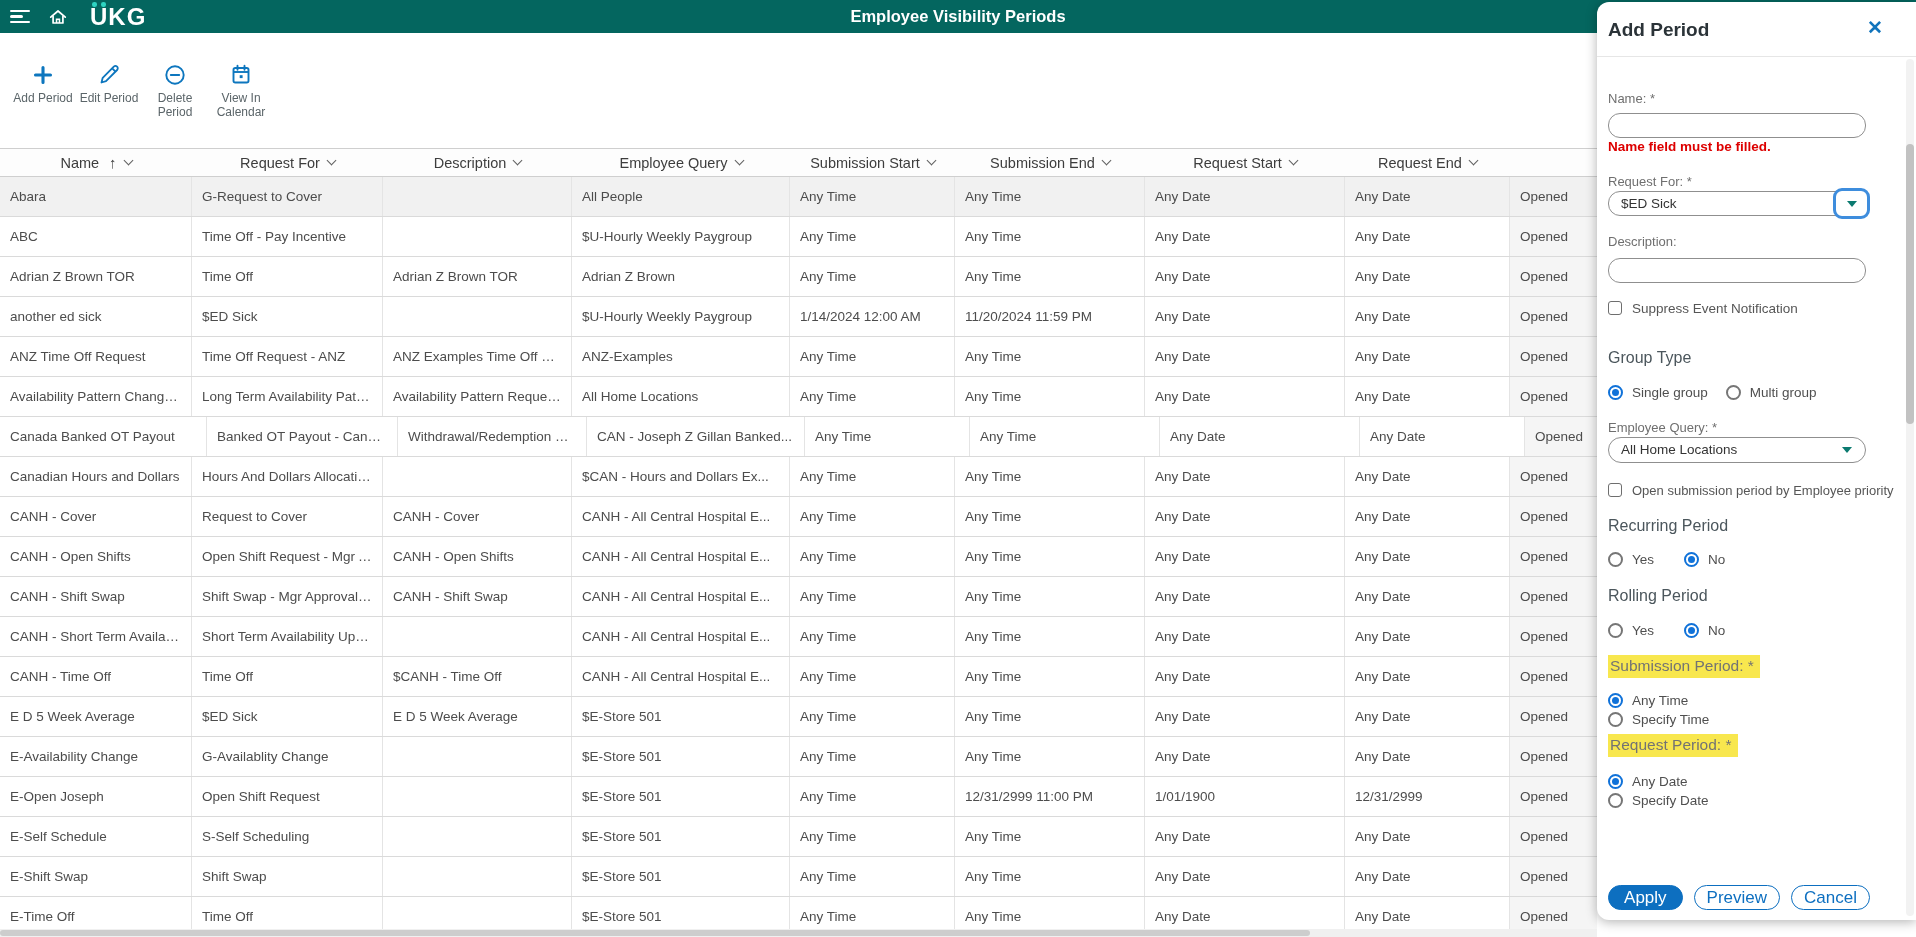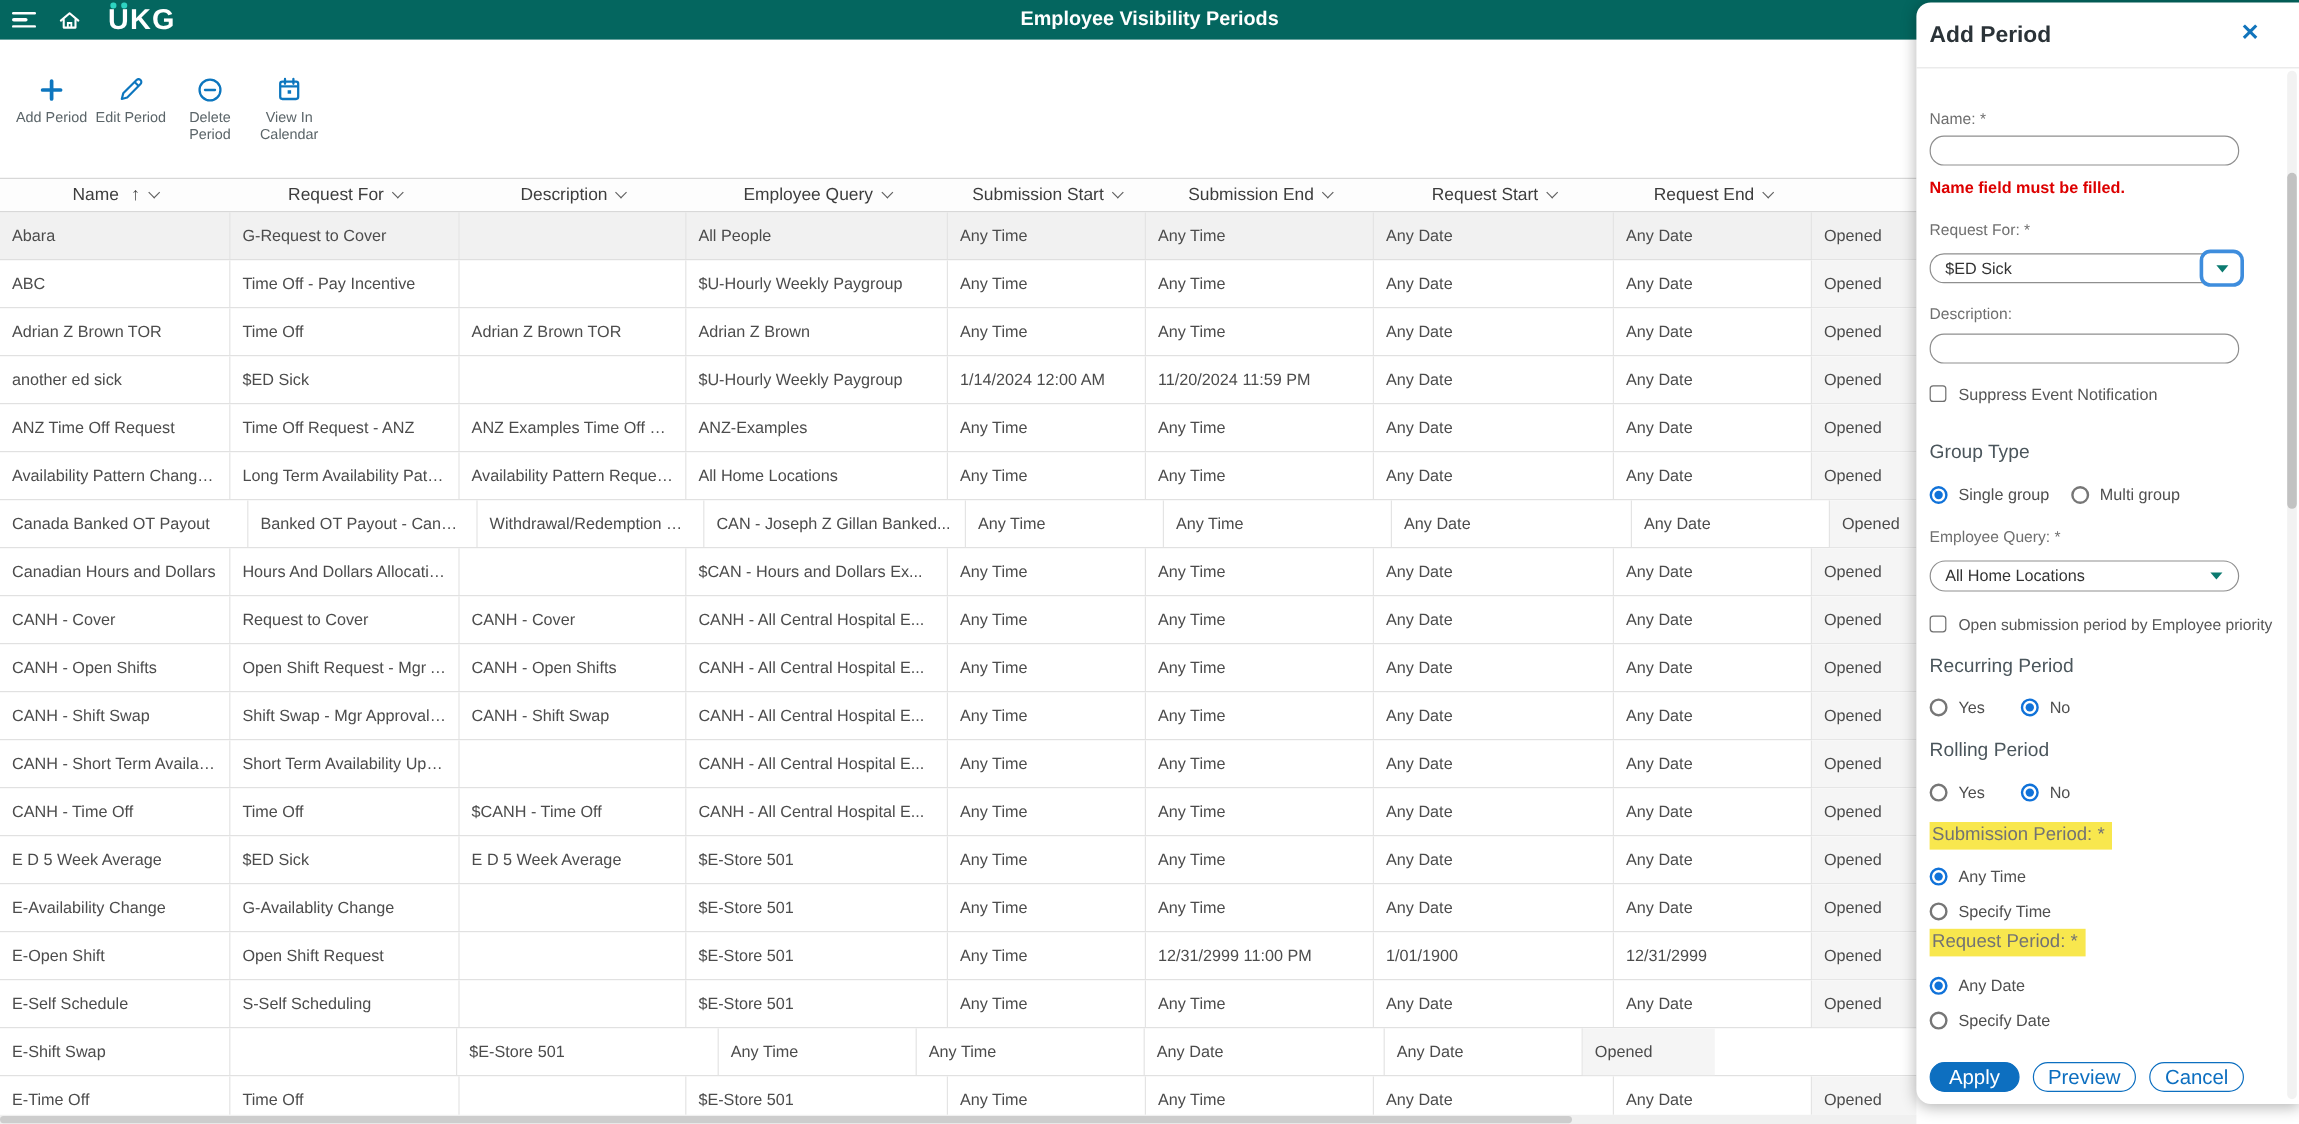--- a/index.html
+++ b/index.html
@@ -68,21 +68,21 @@
   .ddown .dval { line-height:24px; padding-left:12px; font-size:13.5px; color:#333; }
   .ddown .caret { position:absolute; right:13px; top:9px; }
   .hl-h { display:inline-block; background:#f8e74e; padding:2px 6px 3px 2px; font-size:15.5px; color:#737373; }
   .panel-footer { position:absolute; bottom:10px; right:46px; display:flex; gap:11px; align-items:center; }
   .btn { height:25px; border-radius:13px; font-size:17px; display:flex; align-items:center; justify-content:center; cursor:pointer; font-family:"Liberation Sans", sans-serif; }
   .btn.primary { background:#0d6fc0; color:#fff; padding:0 15px; border:1px solid #0d6fc0; }
   .btn.secondary { background:#fff; color:#0d6fc0; padding:0 12px; border:1px solid #0d6fc0; }
   .panel-scroll { position:absolute; right:2px; top:57px; bottom:4px; width:8px; background:#f2f2f2; border-radius:4px; }
   .panel-scroll .pthumb { position:absolute; top:85px; left:0; width:8px; height:280px; background:#c2c2c2; border-radius:4px; cursor:pointer; }
 
-  .mt35{margin-top:35px}.mt7{margin-top:7px}.mt8{margin-top:12px}.mt21{margin-top:21px}
+  .mt35{margin-top:35px}.mt7{margin-top:7px}.mt8{margin-top:2px}.mt21{margin-top:21px}
   .mt19{margin-top:19px}.mt9{margin-top:9px}.mt17{margin-top:17px}.mt32{margin-top:32px}
   .mt16{margin-top:16px}.mt20{margin-top:20px}.mt18{margin-top:18px}.mt15{margin-top:15px}
   .mt14{margin-top:14px}.mt6{margin-top:6px}
 </style>
 </head>
 <body>
 
 <div class="app">
 
   <div class="topbar">
@@ -343,21 +343,21 @@
             <div class="td" style="width: 191px;">G-Availablity Change</div>
             <div class="td" style="width: 189px;"></div>
             <div class="td" style="width: 218px;">$E-Store 501</div>
             <div class="td" style="width: 165px;">Any Time</div>
             <div class="td" style="width: 190px;">Any Time</div>
             <div class="td" style="width: 200px;">Any Date</div>
             <div class="td" style="width: 165px;">Any Date</div>
             <div class="td status" style="width: 110px;">Opened</div>
           </div>
           <div class="tr">
-            <div class="td" style="width: 192px;">E-Open Shift</div>
+            <div class="td" style="width: 192px;">E-Open Joseph</div>
             <div class="td" style="width: 191px;">Open Shift Request</div>
             <div class="td" style="width: 189px;"></div>
             <div class="td" style="width: 218px;">$E-Store 501</div>
             <div class="td" style="width: 165px;">Any Time</div>
             <div class="td" style="width: 190px;">12/31/2999 11:00 PM</div>
             <div class="td" style="width: 200px;">1/01/1900</div>
             <div class="td" style="width: 165px;">12/31/2999</div>
             <div class="td status" style="width: 110px;">Opened</div>
           </div>
           <div class="tr">
@@ -366,20 +366,21 @@
             <div class="td" style="width: 189px;"></div>
             <div class="td" style="width: 218px;">$E-Store 501</div>
             <div class="td" style="width: 165px;">Any Time</div>
             <div class="td" style="width: 190px;">Any Time</div>
             <div class="td" style="width: 200px;">Any Date</div>
             <div class="td" style="width: 165px;">Any Date</div>
             <div class="td status" style="width: 110px;">Opened</div>
           </div>
           <div class="tr">
             <div class="td" style="width: 192px;">E-Shift Swap</div>
+            <div class="td" style="width: 191px;">Shift Swap</div>
             <div class="td" style="width: 189px;"></div>
             <div class="td" style="width: 218px;">$E-Store 501</div>
             <div class="td" style="width: 165px;">Any Time</div>
             <div class="td" style="width: 190px;">Any Time</div>
             <div class="td" style="width: 200px;">Any Date</div>
             <div class="td" style="width: 165px;">Any Date</div>
             <div class="td status" style="width: 110px;">Opened</div>
           </div>
           <div class="tr">
             <div class="td" style="width: 192px;">E-Time Off</div>

